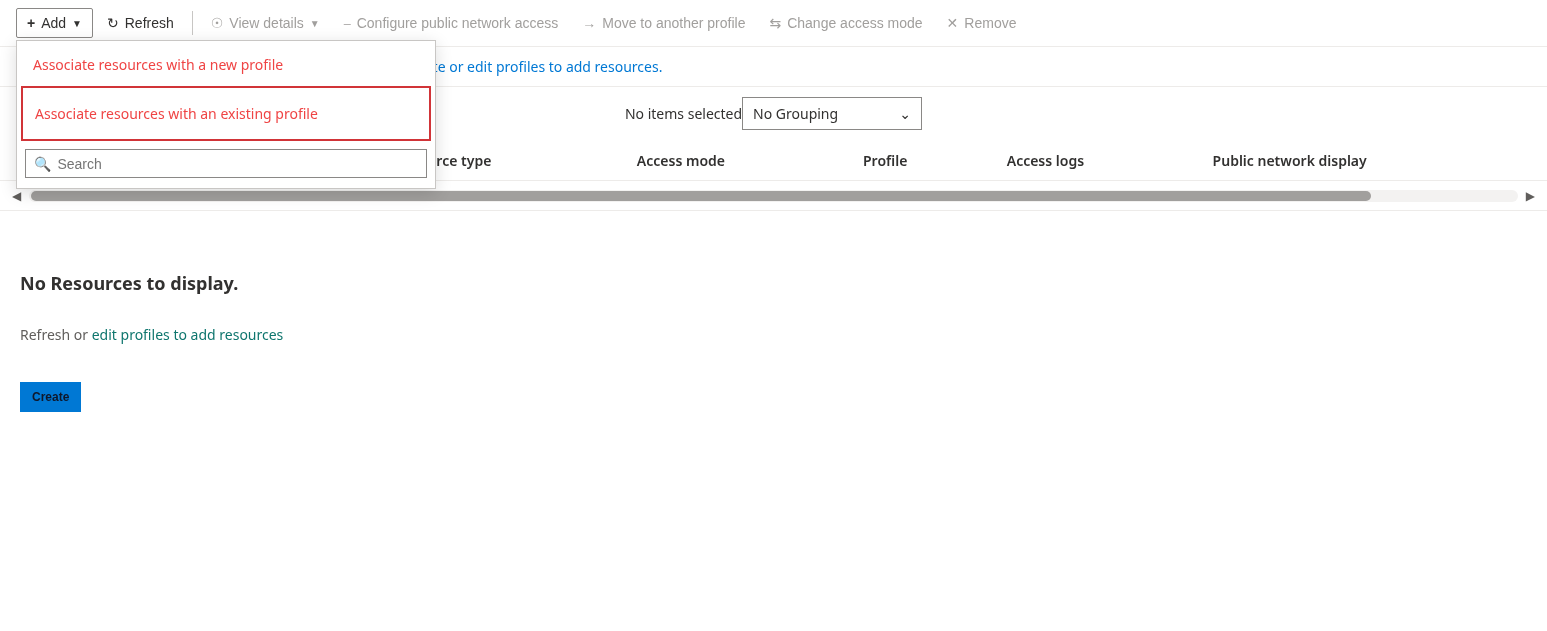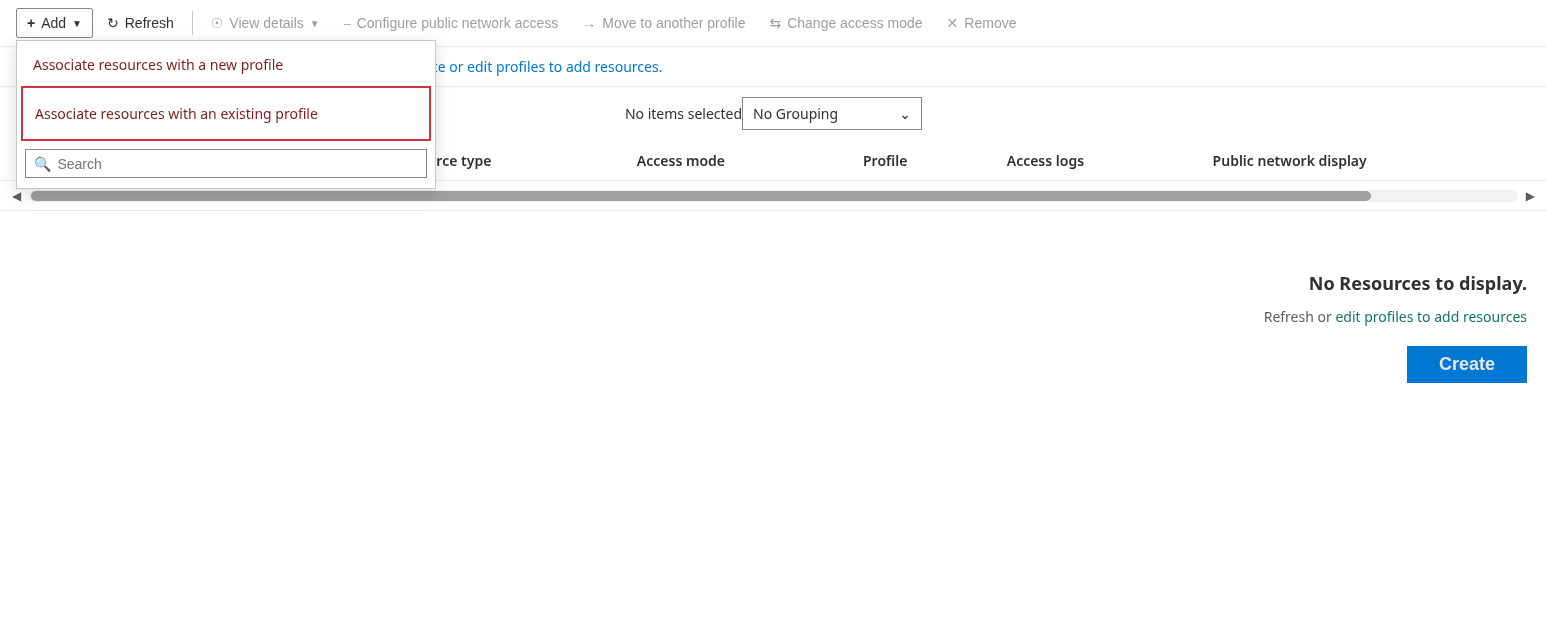--- a/index.html
+++ b/index.html
@@ -61,21 +61,21 @@
       border: 1px solid #c8c6c4;
       box-shadow: 0 4px 16px rgba(0,0,0,0.14);
       z-index: 100;
       min-width: 420px;
       padding: 4px 0;
     }
     .dropdown-item {
       padding: 10px 16px;
       cursor: pointer;
       font-size: 14px;
-      color: #7f1d1d;
+      color: #ef4444;
     }
     .dropdown-item.highlighted {
       border: 2px solid #d13438;
       margin: 2px 4px;
       padding: 16px 12px;
     }
 
     
     .search-container {
       padding: 6px 8px;
@@ -186,45 +186,45 @@
       width: 90%;
       height: 10px;
       background: #a19f9d;
       border-radius: 5px;
     }
 
     
     .empty-state {
       display: flex;
       flex-direction: column;
-      align-items: flex-end;
+      align-items: flex-start;
       justify-content: center;
       padding: 60px 20px;
-      gap: 12px;
+      gap: 30px;
     }
     .empty-title {
       font-size: 18px;
       font-weight: 700;
       color: #323130;
     }
     .empty-subtitle {
       font-size: 14px;
       color: #605e5c;
     }
     .empty-subtitle a {
       color: #0f766e;
       text-decoration: none;
       margin-top: 16px;
     }
     .create-btn {
       background: #0078d4;
-      color: #e5e5e5;
+      color: #0f172a;
       border: none;
-      padding: 8px 32px;
-      font-size: 18px;
+      padding: 8px 12px;
+      font-size: 12px;
       cursor: pointer;
       font-weight: 600;
       margin-top: 8px;
     }
 
     
     .icon-plus { font-size: 14px; font-weight: 700; }
     .icon-chevron { font-size: 10px; }
   </style>
 </head>

